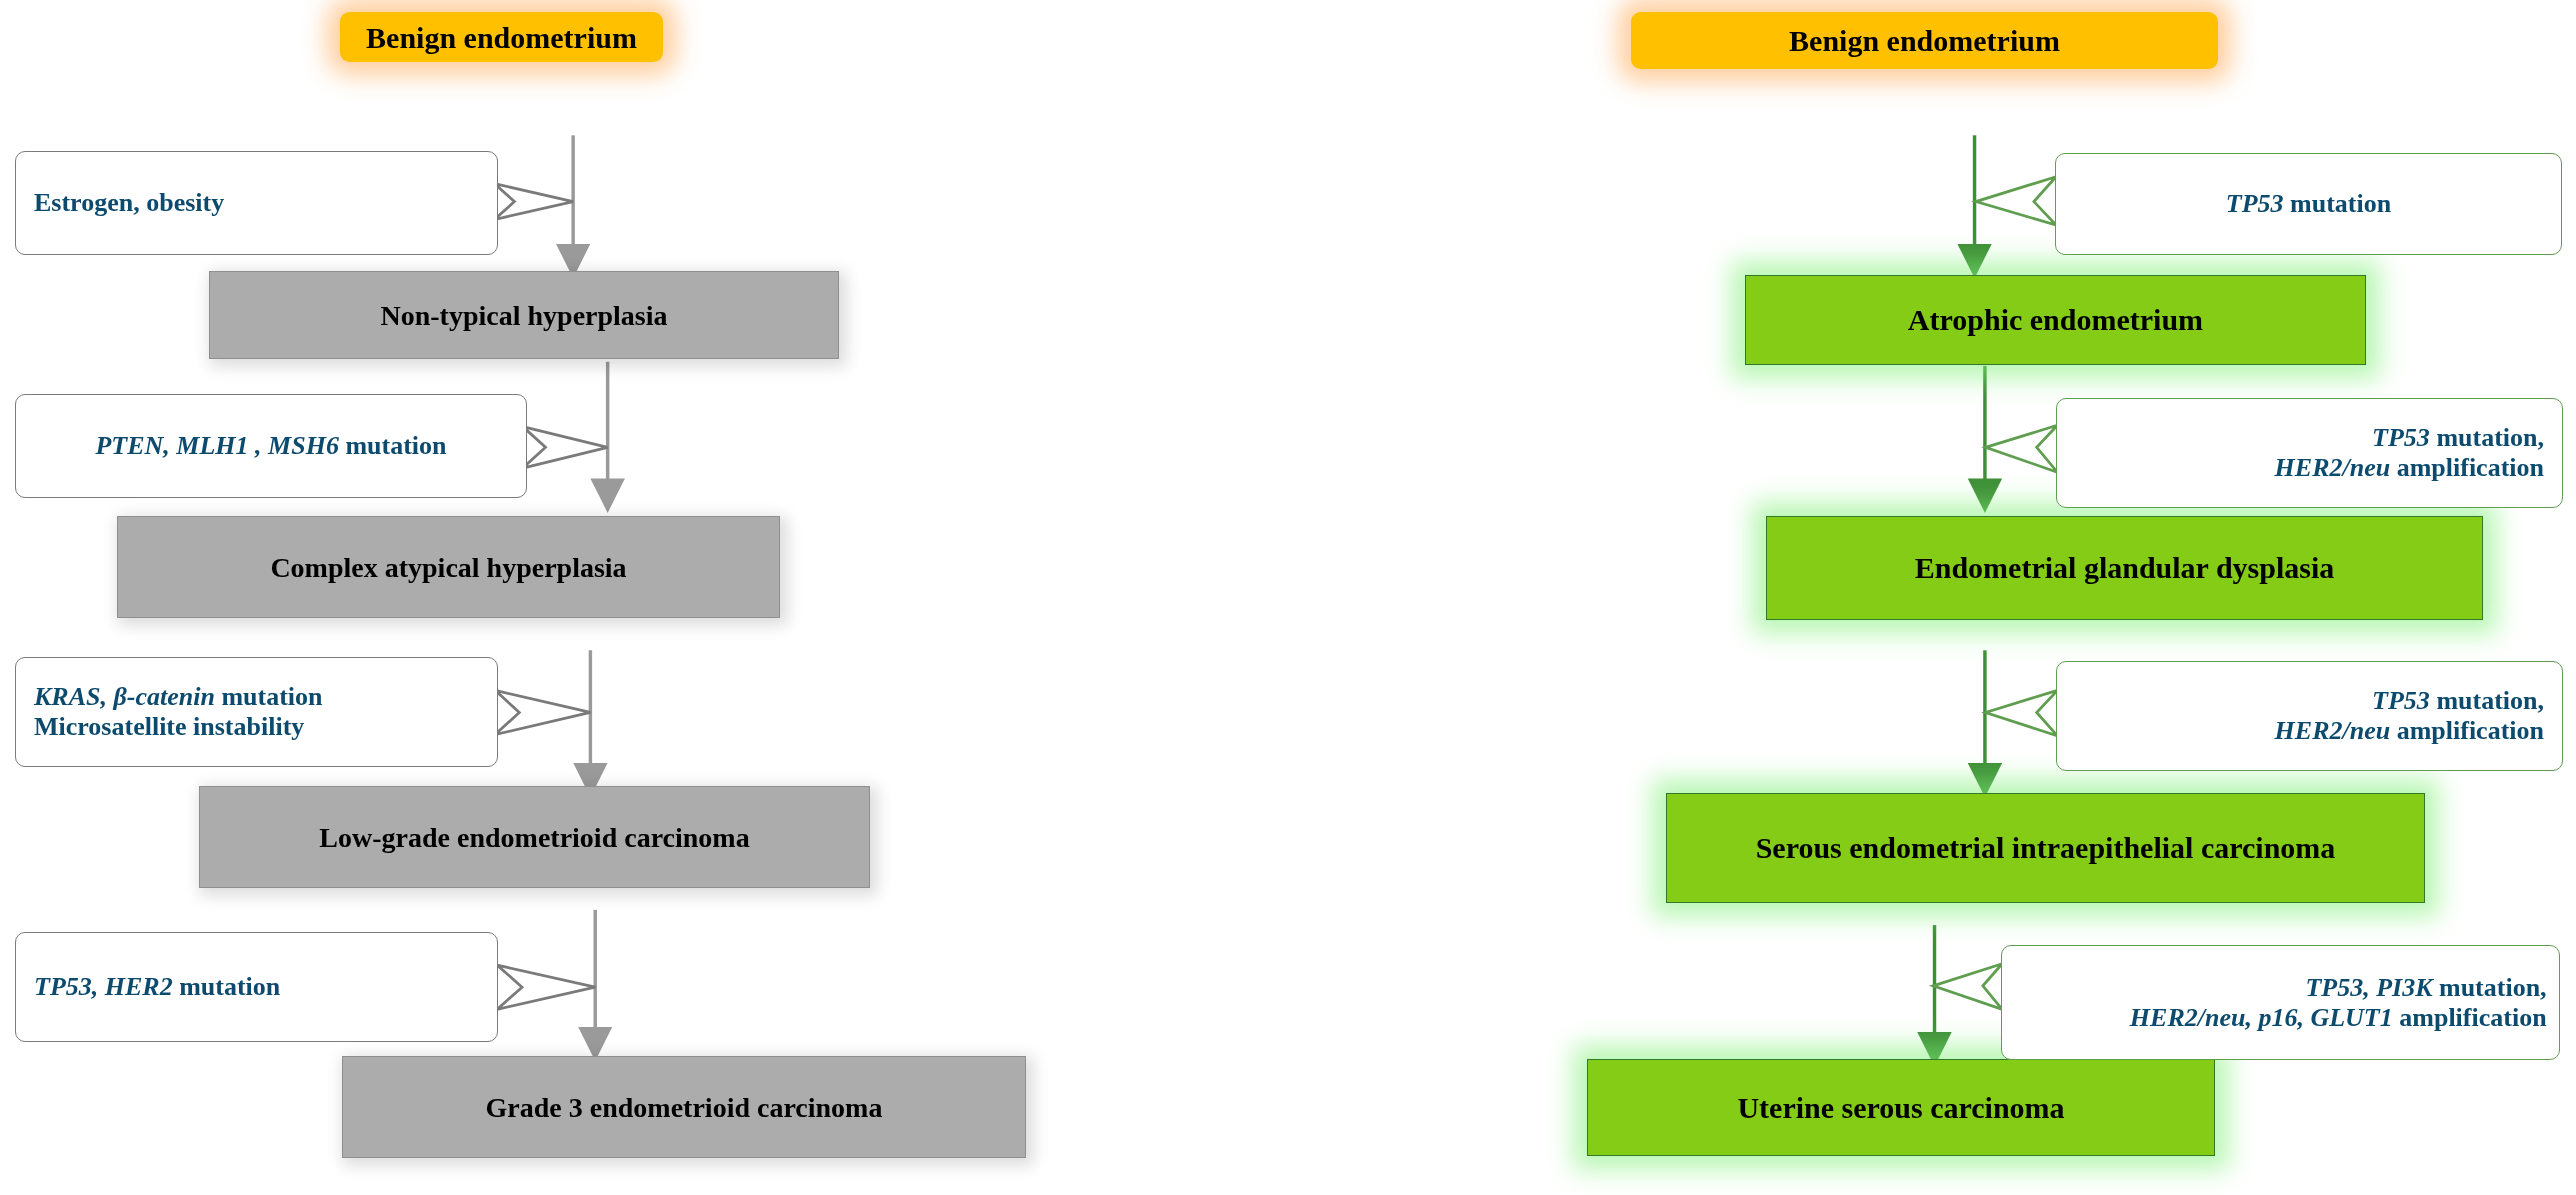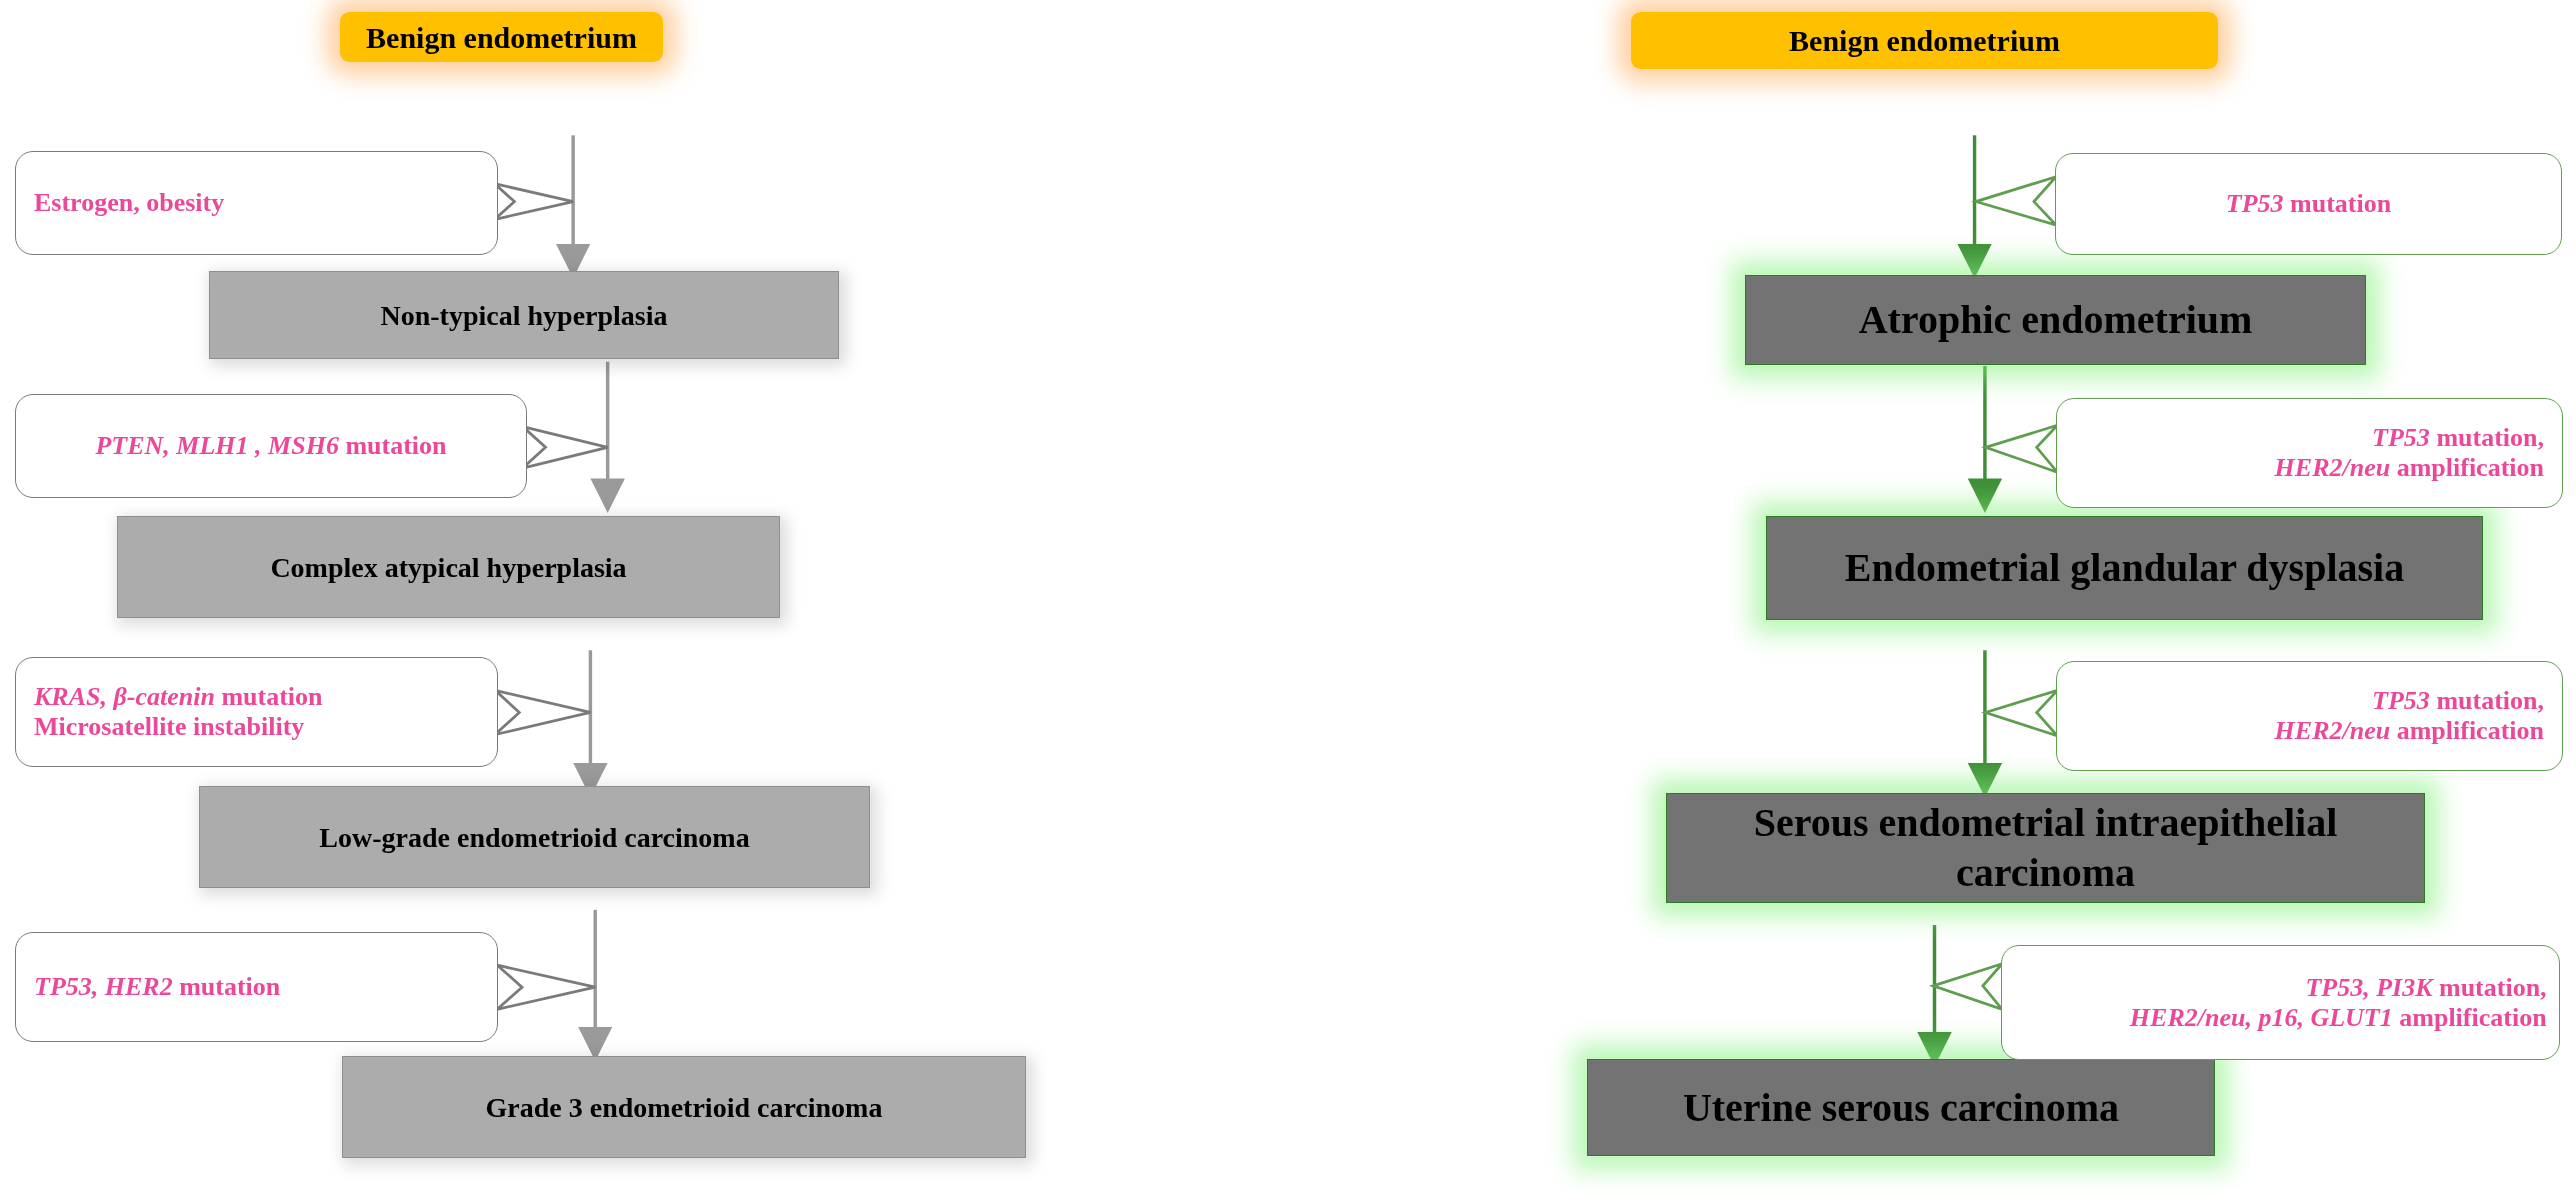--- a/index.html
+++ b/index.html
@@ -26,36 +26,36 @@
     box-shadow:0 0 23.5px 14px rgba(255,153,51,.45);
     font-size:30px;
   }
   .node-gray{
     background:#ACACAC;
     border:1.4px solid #8f8f8f;
     box-shadow:4.1px 4.1px 15px 4.1px rgba(0,0,0,.14);
     font-size:28px;
   }
   .node-green{
-    background:#737373;
+    background:#84cc16;
     border:1.4px solid #2f7a27;
     box-shadow:0 0 23.5px 14px rgba(130,240,120,.55);
-    font-size:40px;
+    font-size:30px;
   }
 
   
   .callout{
     position:absolute;
     background:#ffffff;
     border:1.4px solid #7a7a7a;
-    border-radius:18px;
+    border-radius:10px;
     box-sizing:border-box;
     display:flex; flex-direction:column; justify-content:center;
     font-size:26px;
-    color:#ec4899;
+    color:#0c4a6e;
     padding:4.1px 18px;
   }
   .callout.green{ border-color:#5f9e4f;align-items:flex-end; }
   .callout .ln{ white-space:nowrap; }
   .callout i{ font-style:italic; font-weight:bold; }
   .callout b{ font-weight:bold; }
 
   
   .arrow{position:absolute;}
 </style>

